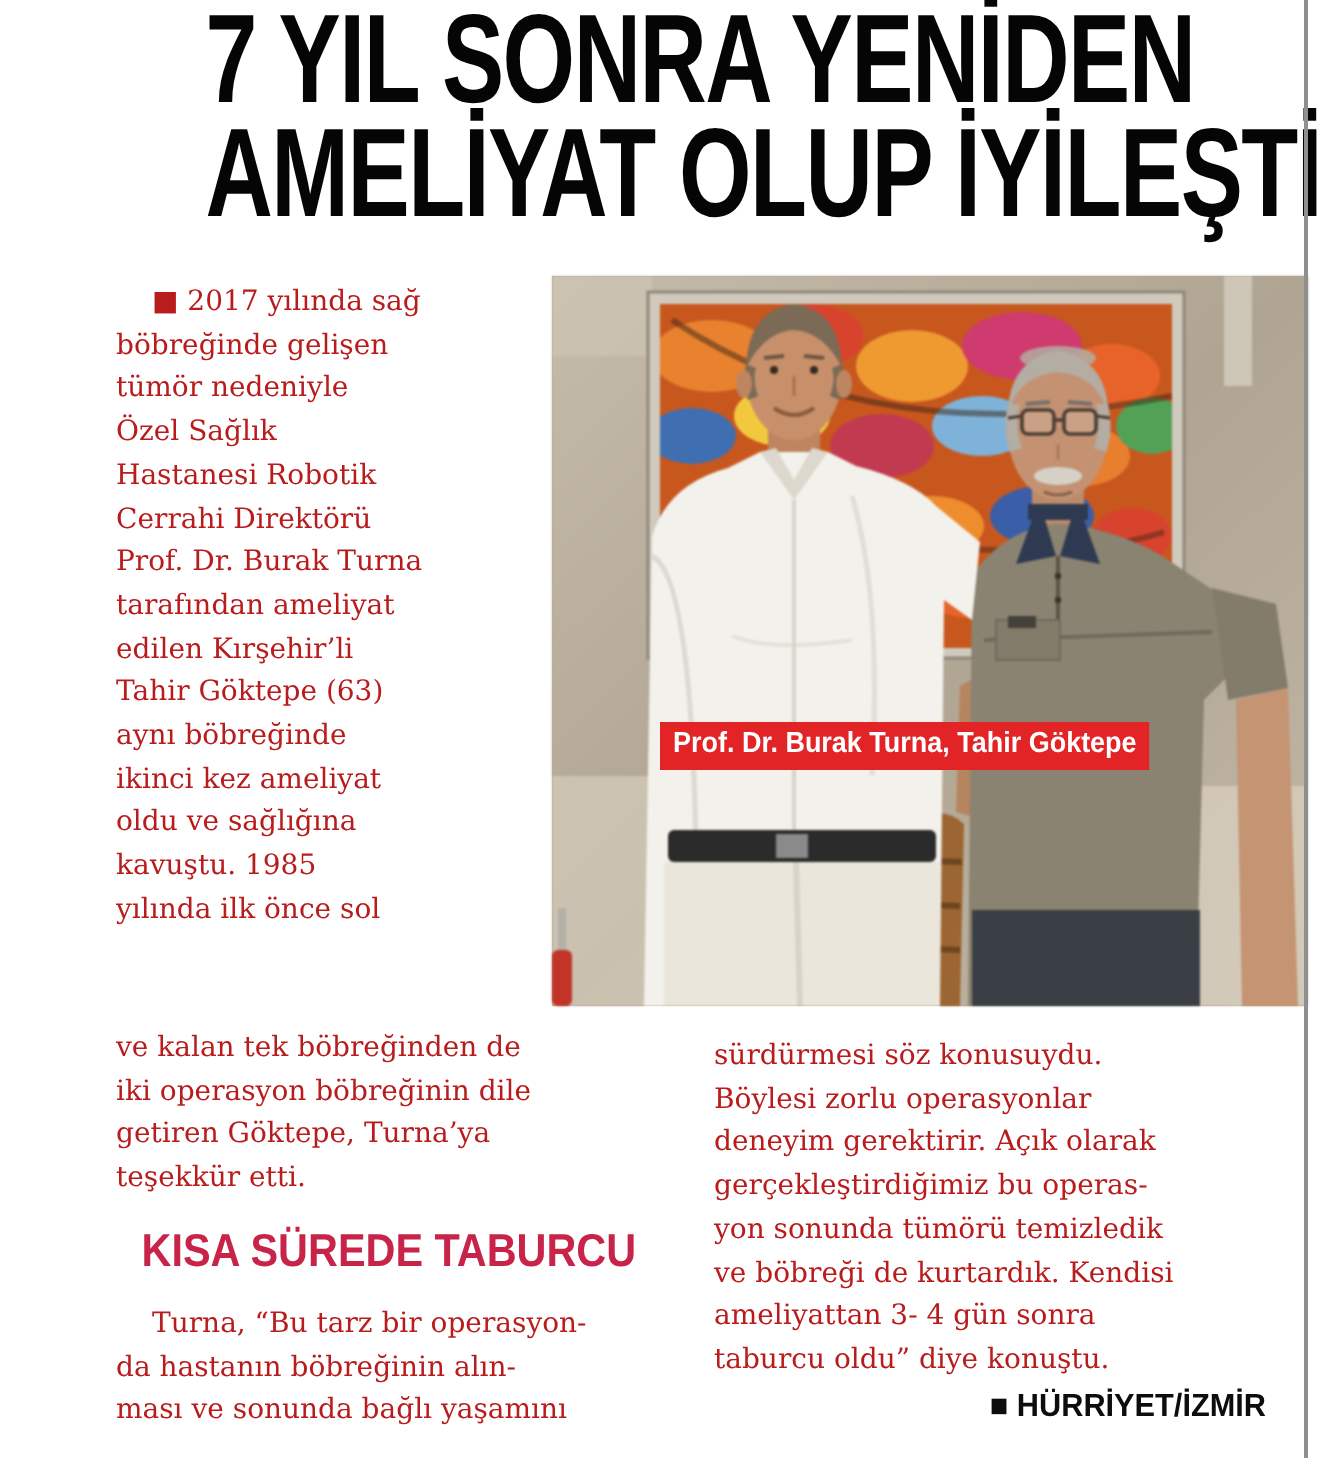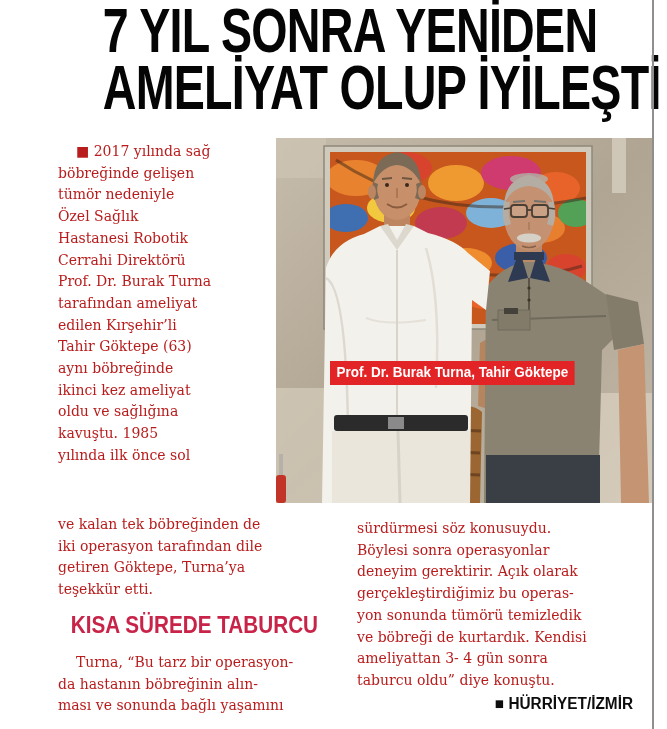--- a/index.html
+++ b/index.html
@@ -221,33 +221,33 @@
     <div class="line">edilen Kırşehir’li</div>
     <div class="line">Tahir Göktepe (63)</div>
     <div class="line">aynı böbreğinde</div>
     <div class="line">ikinci kez ameliyat</div>
     <div class="line">oldu ve sağlığına</div>
     <div class="line">kavuştu. 1985</div>
     <div class="line">yılında ilk önce sol</div>
   </div>
 <div class="col-wide">
     <div class="line">ve kalan tek böbreğinden de</div>
-    <div class="line">iki operasyon tarafından dile</div>
+    <div class="line">iki operasyon böbreğinin dile</div>
     <div class="line">getiren Göktepe, Turna’ya</div>
     <div class="line">teşekkür etti.</div>
   </div>
 <div class="subhead">KISA SÜREDE TABURCU</div>
 <div class="quote-left indent-first">
     <div class="line">Turna, “Bu tarz bir operasyon-</div>
     <div class="line">da hastanın böbreğinin alın-</div>
     <div class="line">ması ve sonunda bağlı yaşamını</div>
   </div>
 <div class="col-right">
     <div class="line">sürdürmesi söz konusuydu.</div>
-    <div class="line">Böylesi sonra operasyonlar</div>
+    <div class="line">Böylesi zorlu operasyonlar</div>
     <div class="line">deneyim gerektirir. Açık olarak</div>
     <div class="line">gerçekleştirdiğimiz bu operas-</div>
     <div class="line">yon sonunda tümörü temizledik</div>
     <div class="line">ve böbreği de kurtardık. Kendisi</div>
     <div class="line">ameliyattan 3- 4 gün sonra</div>
     <div class="line">taburcu oldu” diye konuştu.</div>
   </div>
 <div class="byline">■ HÜRRİYET/İZMİR</div>
 
 <div class="divider"></div>

